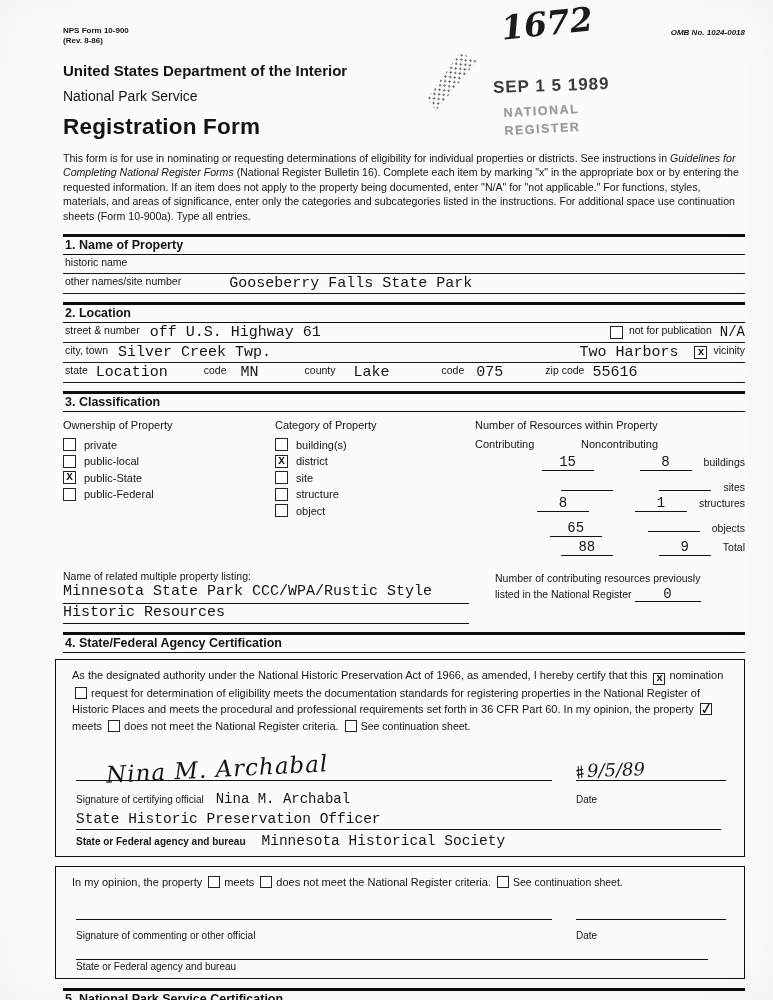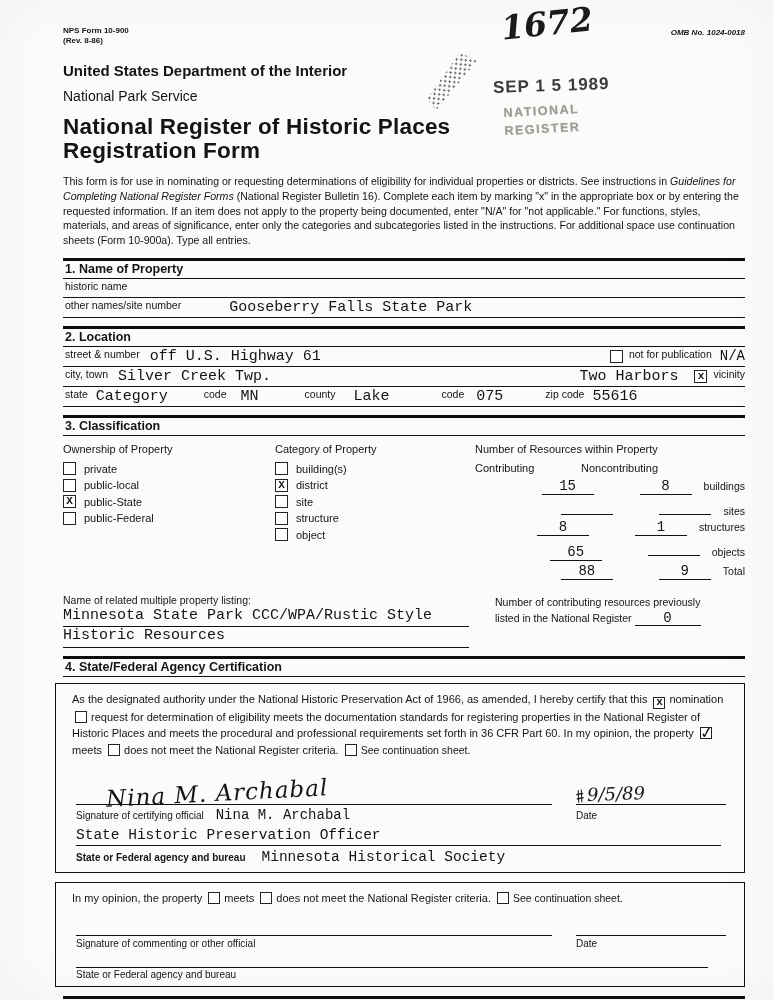--- a/index.html
+++ b/index.html
@@ -74,21 +74,21 @@
   .sigrow { display:flex; align-items:flex-end; margin-top:18px; gap:24px; padding:0 4px; }
   .sigline { flex:1; border-bottom:1.6px solid #111; position:relative; height:27px; }
   .script { font-family:"DejaVu Serif",serif; font-style:italic; white-space:nowrap; }
   .script.lg { font-size:23px; transform:rotate(-3deg); display:inline-block; margin-left:30px;
                letter-spacing:1px; position:absolute; bottom:-2px; }
   .dateline { width:150px; border-bottom:1.6px solid #111; height:25px; display:flex;
               align-items:flex-end; gap:4px; }
   .script.md { font-size:18px; transform:rotate(-2deg); display:inline-block; }
   .datemark { font-weight:900; font-size:14px; display:inline-block; transform:rotate(-12deg) scaleY(1.3);
               letter-spacing:-1px; }
-  .caprow { display:flex; align-items:baseline; margin-top:2px; padding:0 4px; font-size:10px; }
+  .caprow { display:flex; align-items:baseline; margin-top:10px; padding:0 4px; font-size:10px; }
   .caprow .typed { font-size:14px; margin-left:12px; }
   .caprow .date-cap { width:150px; margin-left:24px; }
   .officer-row { margin:4px 4px 0; border-bottom:1.5px solid #111; padding-bottom:2px; width:645px;
                  font-size:14.5px; }
   .agencyrow { display:flex; gap:16px; margin:3px 4px 1px; font-size:10px; align-items:baseline; }
   .agencyrow .typed { font-size:14.5px; }
   .line2 { border-bottom:1.5px solid #111; margin:18px 4px 0; width:632px; }
   .cap { white-space:nowrap; }
   .smalltext { font-size:10.5px; }
 </style>
@@ -110,21 +110,20 @@
     <div class="dots"></div>
     <div class="stamp-date">SEP 1 5 1989</div>
     <div class="stamp-nr">
       <div>NATIONAL</div>
       <div>REGISTER</div>
     </div>
 
     <div class="dept">United States Department of the Interior</div>
     <div class="agency">National Park Service</div>
     <div class="title">
-      <div>National Register of Historic Places</div>
       <div>Registration Form</div>
     </div>
 
     <p class="intro"><span>This form is for use in nominating or requesting determinations of eligibility for individual properties or districts. See instructions in </span><i>Guidelines for Completing National Register Forms</i><span> (National Register Bulletin 16). Complete each item by marking "x" in the appropriate box or by entering the requested information. If an item does not apply to the property being documented, enter "N/A" for "not applicable." For functions, styles, materials, and areas of significance, enter only the categories and subcategories listed in the instructions. For additional space use continuation sheets (Form 10-900a). Type all entries.</span></p>
 
     <div class="sec-h">1. Name of Property</div>
     <div class="frow">
       <span class="flabel">historic name</span>
     </div>
     <div class="frow">
@@ -148,21 +147,21 @@
       <span class="fvalue mono">Silver Creek Twp.</span>
       <span class="sp"></span>
       <span class="fvalue mono">Two Harbors</span>
       <span class="cb" style="align-self:center;margin-left:16px;">
           <span class="xmark">x</span>
         </span>
       <span class="flabel" style="margin-left:6px;">vicinity</span>
     </div>
     <div class="frow">
       <span class="flabel">state</span>
-      <span class="fvalue mono" style="margin-left:8px;">Category</span>
+      <span class="fvalue mono" style="margin-left:8px;">Location</span>
       <span class="flabel" style="margin-left:36px;">code</span>
       <span class="fvalue mono" style="margin-left:14px;">MN</span>
       <span class="flabel" style="margin-left:46px;">county</span>
       <span class="fvalue mono" style="margin-left:18px;">Lake</span>
       <span class="flabel" style="margin-left:52px;">code</span>
       <span class="fvalue mono" style="margin-left:12px;">075</span>
       <span class="flabel" style="margin-left:42px;">zip code</span>
       <span class="fvalue mono" style="margin-left:8px;">55616</span>
     </div>
 

